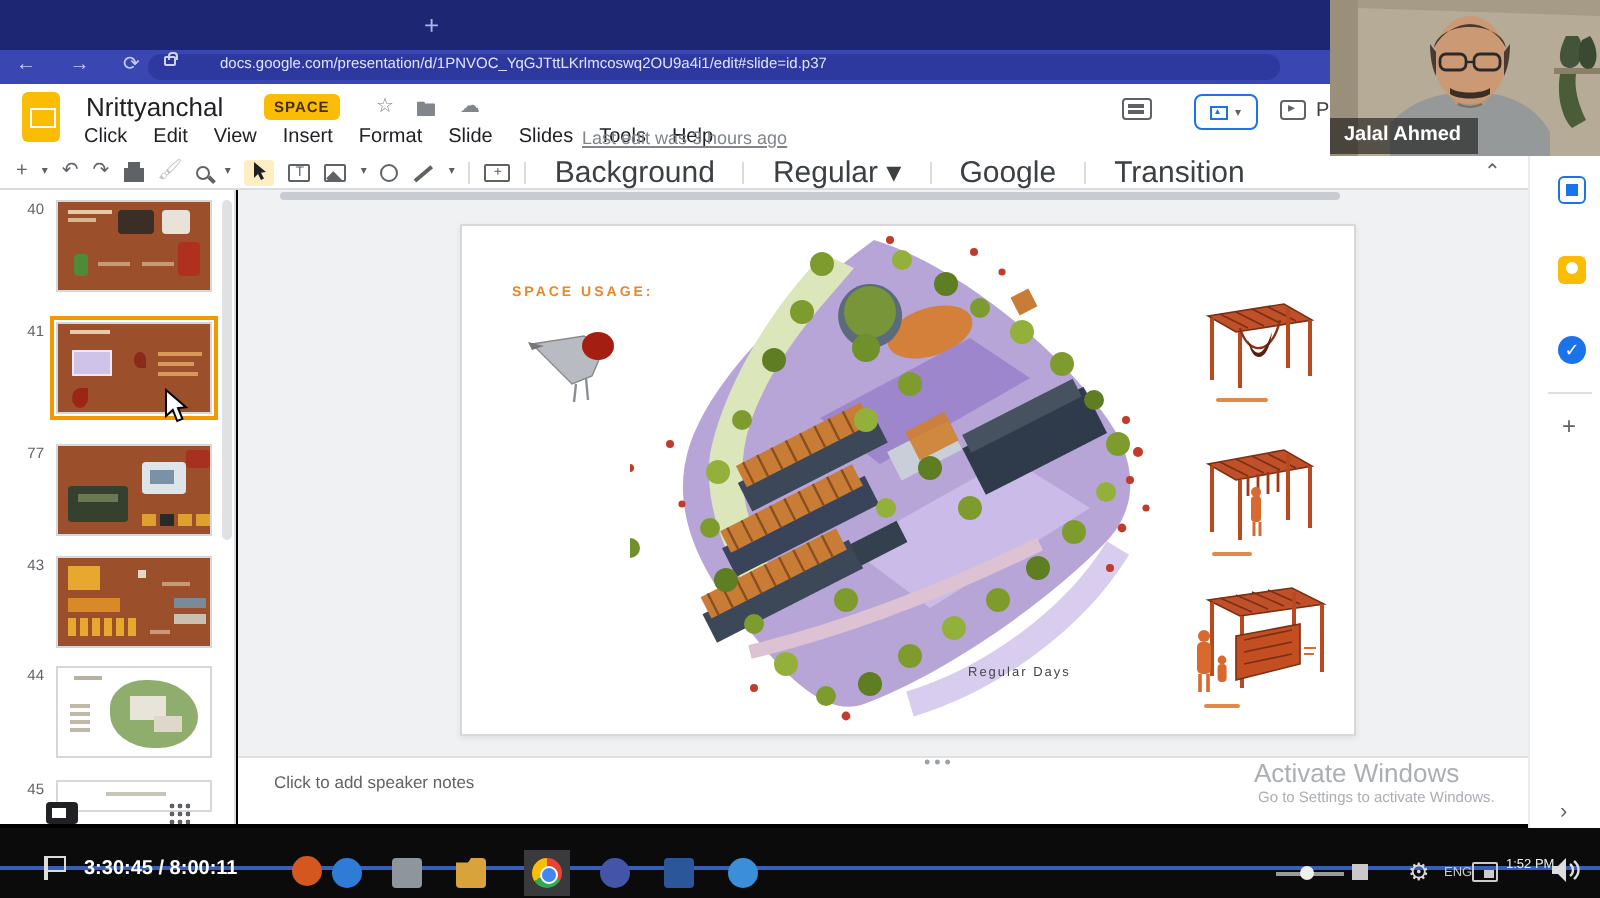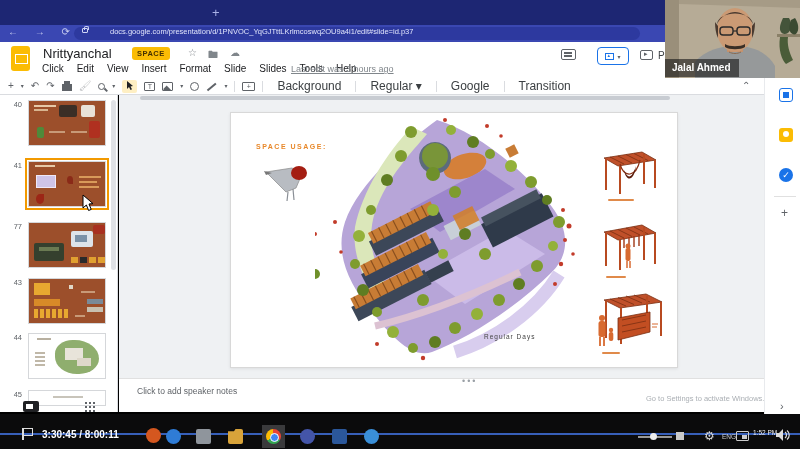--- a/index.html
+++ b/index.html
@@ -55,21 +55,21 @@
   .printer::before{content:"";position:absolute;left:2px;top:-3px;width:6px;height:3px;background:#5f6368;}
   .mag{width:7px;height:7px;border:1.5px solid #5f6368;border-radius:50%;position:relative;}
   .mag::after{content:"";position:absolute;left:5px;top:5px;width:4px;height:1.5px;background:#5f6368;transform:rotate(45deg);}
   .cursorbox{width:15px;height:13px;background:#feefc3;border-radius:2px;display:flex;align-items:center;justify-content:center;}
   .tbox{width:11px;height:9px;border:1.3px solid #5f6368;font-size:7px;color:#5f6368;text-align:center;line-height:8px;border-radius:1px;}
   .imgbox{width:11px;height:9px;border:1.3px solid #5f6368;border-radius:1px;position:relative;overflow:hidden;}
   .imgbox::after{content:"";position:absolute;left:1px;bottom:-2px;width:6px;height:5px;background:#5f6368;transform:rotate(45deg);}
   .shapebox{width:9px;height:9px;border:1.3px solid #5f6368;border-radius:50%;position:relative;}
   .lineico{width:11px;height:11px;position:relative;}
   .lineico::after{content:"";position:absolute;left:0;top:5px;width:11px;height:1.5px;background:#5f6368;transform:rotate(-40deg);}
-  .tbtn{font-size:12px;color:#3c4043;padding:0 7px;}
+  .tbtn{font-size:15px;color:#3c4043;padding:0 7px;}
   .collapse{left:742px;top:80px;font-size:10px;color:#5f6368;}
 
   
   .filmstrip{left:0;top:95px;width:118px;height:317px;background:#fff;border-right:1px solid #dadce0;overflow:hidden;}
   .snum{position:absolute;width:18px;text-align:right;font-size:7.5px;color:#5f6368;}
   .thumb{position:absolute;left:28px;width:78px;height:46px;border:1px solid #d5d7da;background:#9c4f2b;overflow:hidden;}
   .thumb.white{background:#fff;}
   .thumb.sel{outline:2px solid #f29900;outline-offset:1px;}
   .fsbar{left:111px;top:100px;width:5px;height:170px;background:#dfe1e5;border-radius:3px;}
   .viewbtns{left:0;top:398px;width:118px;display:flex;justify-content:space-around;align-items:center;height:16px;}
@@ -112,21 +112,21 @@
   .panel-plus{left:781px;top:206px;color:#5f6368;font-size:12px;}
   .panel-next{left:780px;top:400px;color:#5f6368;font-size:11px;}
 
   
   .webcam{left:665px;top:0;width:135px;height:78px;overflow:hidden;background:#b3a893;}
   .nametag{left:665px;top:59px;background:rgba(20,20,20,.6);color:#fff;font-size:10px;font-weight:bold;
            padding:3px 8px 4px 7px;}
 
   
   .activate1{left:627px;top:379px;font-size:13px;color:#a6abb0;opacity:.95;}
-  .activate2{left:629px;top:394px;font-size:7.5px;color:#a6abb0;opacity:.95;margin-left:17px;}
+  .activate2{left:629px;top:394px;font-size:7.5px;color:#a6abb0;opacity:.95;}
   .zoomwm{left:610px;top:382px;font-size:44px;font-weight:bold;letter-spacing:-2px;
           color:rgba(255,255,255,0.10);-webkit-text-stroke:2px rgba(255,255,255,.85);
           pointer-events:none;z-index:30;}
 
   
   .taskbar{left:0;top:414px;width:800px;height:35px;background:#0b0b0c;z-index:20;}
   .seekline{left:0;top:433px;width:800px;height:2px;background:#3f6fd8;opacity:.85;z-index:21;}
   .flag-ic{left:22px;top:428px;width:10px;height:12px;z-index:22;}
   .flag-ic::before{content:"";position:absolute;left:0;top:0;width:1.5px;height:12px;background:#ddd;}
   .flag-ic::after{content:"";position:absolute;left:1.5px;top:0;width:8px;height:6px;border:1.5px solid #ddd;border-left:none;}
@@ -437,20 +437,21 @@
   <div class="abs notes-text">Click to add speaker notes</div>
 
   <div class="abs rightpanel"></div>
   <div class="abs cal-ic"></div>
   <div class="abs keep-ic"></div>
   <div class="abs tasks-ic">✓</div>
   <div class="abs panel-div"></div>
   <div class="abs panel-plus">+</div>
   <div class="abs panel-next">›</div>
 
+  <div class="abs activate1">Activate Windows</div>
   <div class="abs activate2">Go to Settings to activate Windows.</div>
 
   <div class="abs webcam">
     <svg width="135" height="78" viewBox="0 0 135 78">
       <rect width="135" height="78" fill="#b6ab96"></rect>
       <rect x="0" y="0" width="14" height="78" fill="#9a8f7a"></rect>
       <path d="M14,0 L135,0 L135,8 L14,4 Z" fill="#a69b86"></path>
       <rect x="112" y="34" width="23" height="3" fill="#8a8068"></rect>
       <path d="M118,18 C112,30 116,34 120,34 C126,34 128,24 124,18 Z" fill="#44543a"></path>
       <path d="M126,20 C122,30 126,36 131,34 C135,30 133,22 130,18 Z" fill="#3a4a32"></path>

